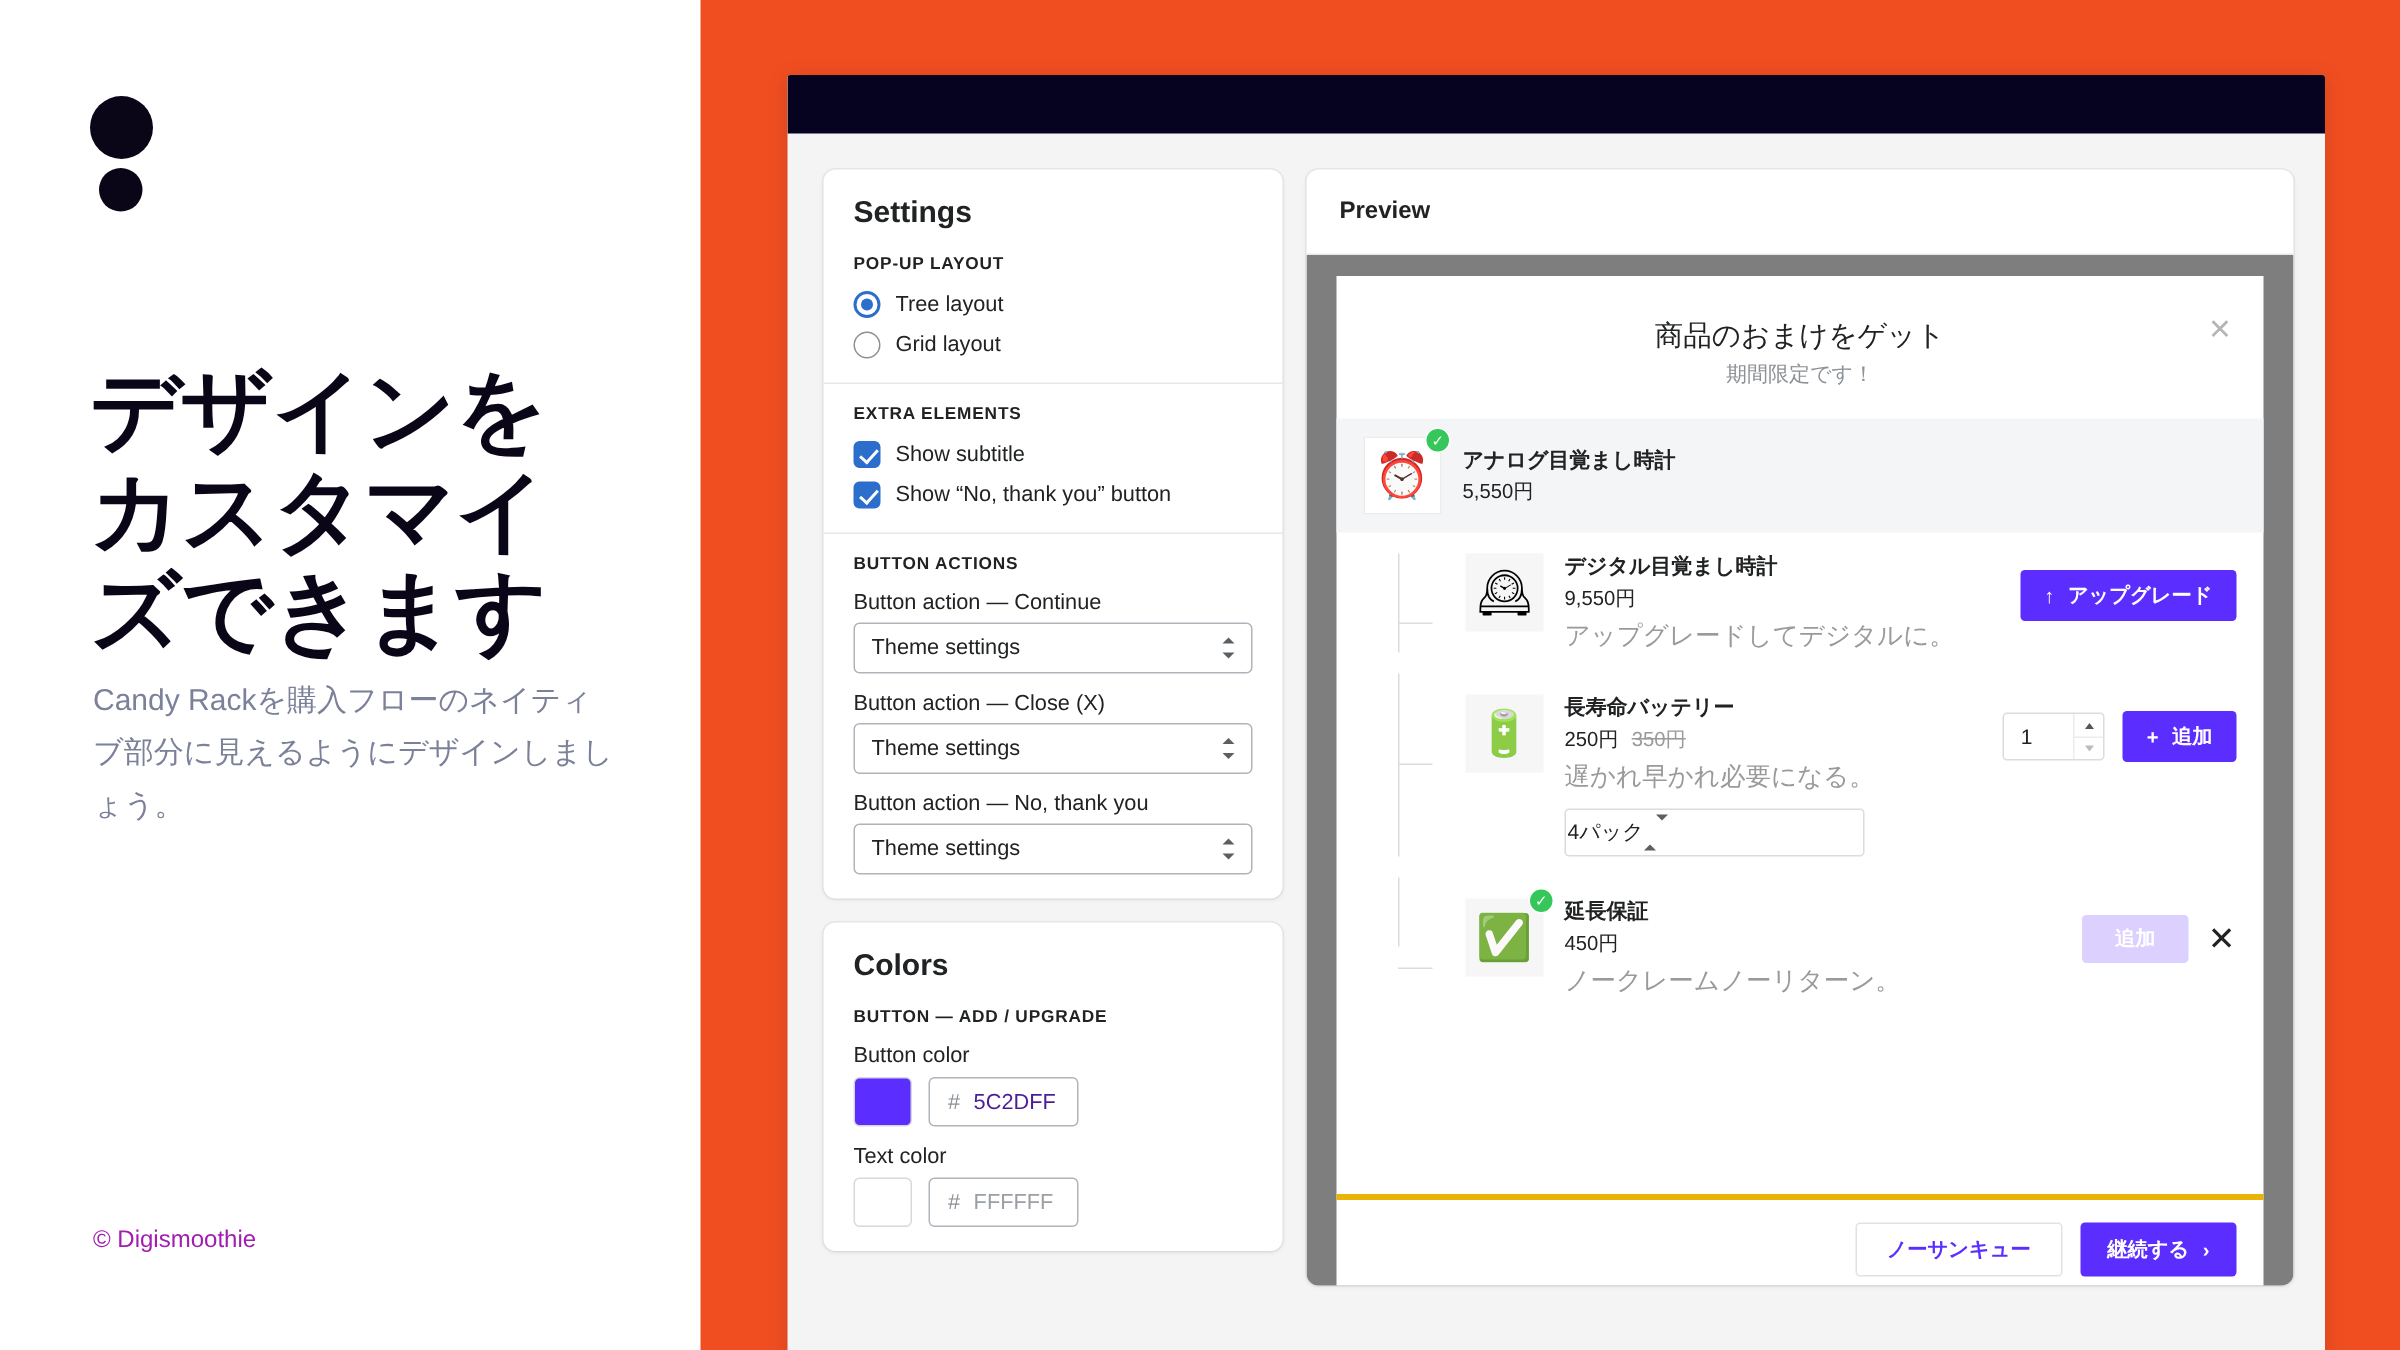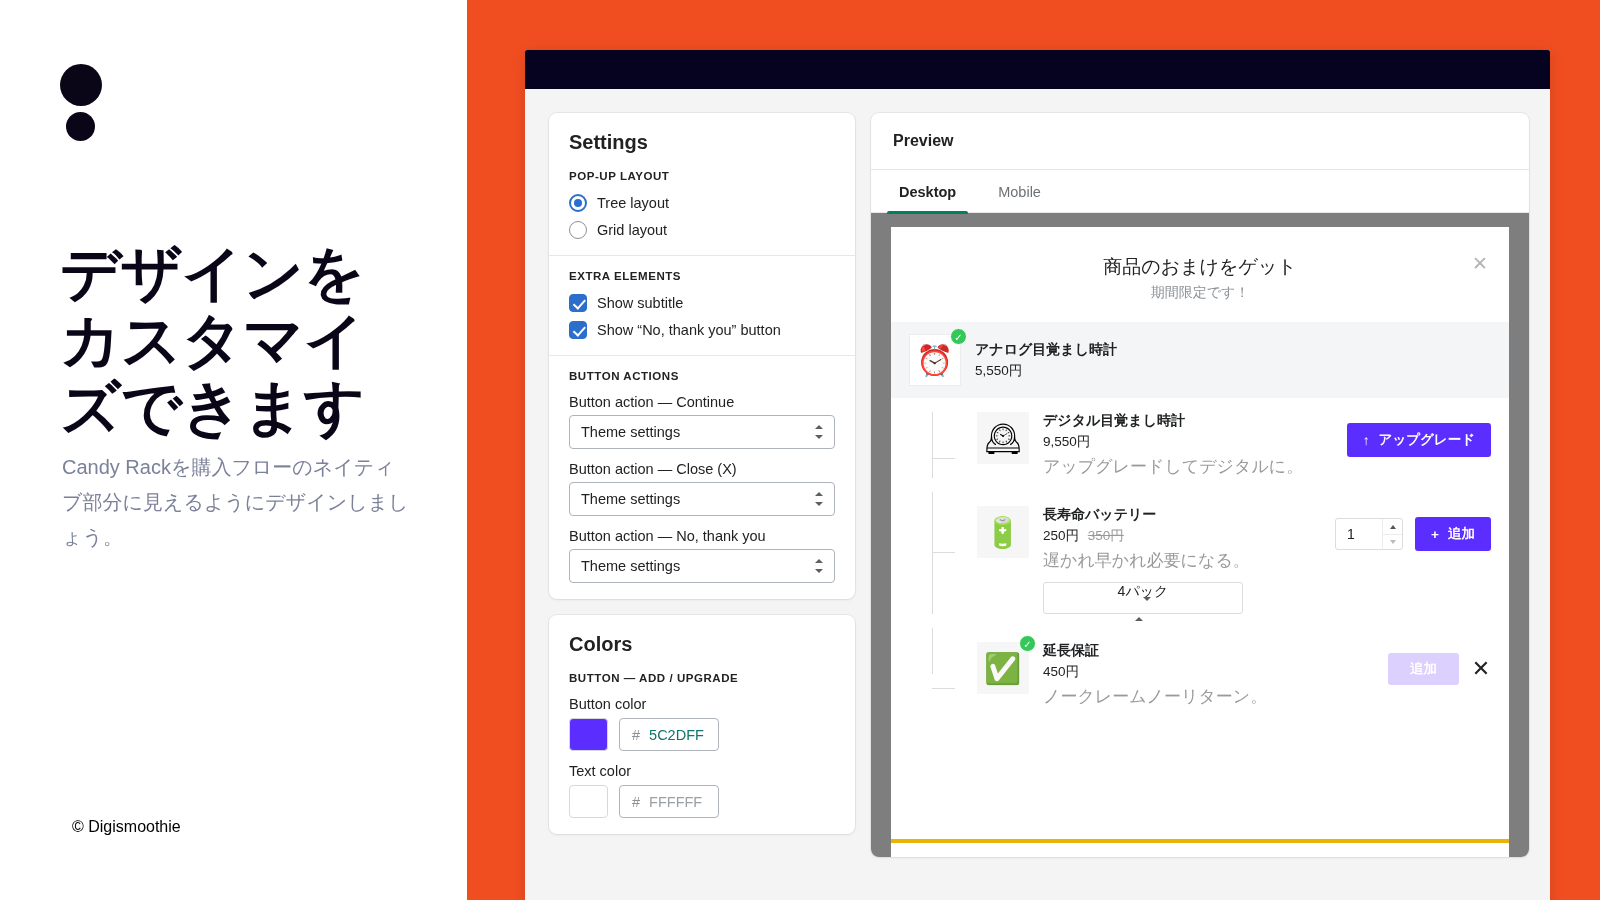--- a/index.html
+++ b/index.html
@@ -39,23 +39,23 @@
   }
   .subhead {
     position: absolute; left: 62px; top: 450px;
     width: 350px;
     font-size: 20px;
     line-height: 1.75;
     color: #7B8199;
     font-weight: 400;
   }
   .copyright {
-    position: absolute; left: 72px; top: 818px;
+    position: absolute; left: 62px; top: 818px;
     font-size: 16px;
-    color: #000000;
+    color: #a21caf;
   }
 
   
   .right {
     flex: 1 1 auto;
     position: relative;
   }
   .orange-bg {
     position: absolute; inset: 0;
     background: #F04E21;
@@ -163,21 +163,21 @@
   }
   .hexbox {
     height: 33px; width: 100px;
     border: 1px solid #AEB4B9; border-radius: 4px;
     background: #fff;
     display: flex; align-items: center; gap: 9px;
     padding: 0 12px;
     font-size: 14.5px;
   }
   .hash { color: #8C9196; }
-  .hexval { color: #0f766e; }
+  .hexval { color: #4c1d95; }
   .hexval.placeholder { color: #9BA0A5; }
 
   
   .col-preview { flex: 1 1 auto; }
   .preview-card {
     background: #fff;
     border-radius: 8px;
     box-shadow: 0 0 0 1px rgba(6,44,82,.06), 0 1px 3px rgba(64,66,69,.08);
     overflow: hidden;
     height: 744px;
@@ -295,24 +295,23 @@
   .qty-steps { width: 20px; border-left: 1px solid #ECECEC; display: flex; flex-direction: column; }
   .qty-steps > div { flex: 1 1 50%; display: flex; align-items: center; justify-content: center; }
   .qty-steps > div + div { border-top: 1px solid #ECECEC; }
   .stri-up { width:0;height:0;border-left:3.5px solid transparent;border-right:3.5px solid transparent;border-bottom:4px solid #555; }
   .stri-dn { width:0;height:0;border-left:3.5px solid transparent;border-right:3.5px solid transparent;border-top:4px solid #BBB; }
 
   .variant-select {
     margin-top: 10px;
     height: 32px; width: 200px;
     border: 1px solid #DCDCDC; border-radius: 3px;
-    display: flex; align-items: center; padding: 0 24px;
+    display: flex; align-items: center; padding: 0 1px;
     font-size: 14px; color: #202223; position: relative;
     background: #fff;
-    flex-direction: column;
   }
   .remove-x {
     font-size: 22px; color: #202223; line-height: 1;
     width: 20px; text-align: center;
   }
 
   .popup-footer {
     border-top: 4px solid #eab308;
     padding: 15px 18px;
     display: flex; justify-content: flex-end; gap: 12px;
@@ -441,28 +440,20 @@
             </div>
           </div>
 
         </div>
 
         <div class="col-preview">
           <div class="preview-card">
 
             <div class="preview-head">Preview</div>
 
-            <div class="tabs">
-              <div class="tab active">
-                <span>Desktop</span>
-              </div>
-              <div class="tab">
-                <span>Mobile</span>
-              </div>
-            </div>
 
             <div class="stage">
               <div class="popup">
 
                 <div class="popup-header">
                   <div class="popup-title">商品のおまけをゲット</div>
                   <div class="popup-sub">期間限定です！</div>
                   <div class="popup-close">✕</div>
                 </div>
 

